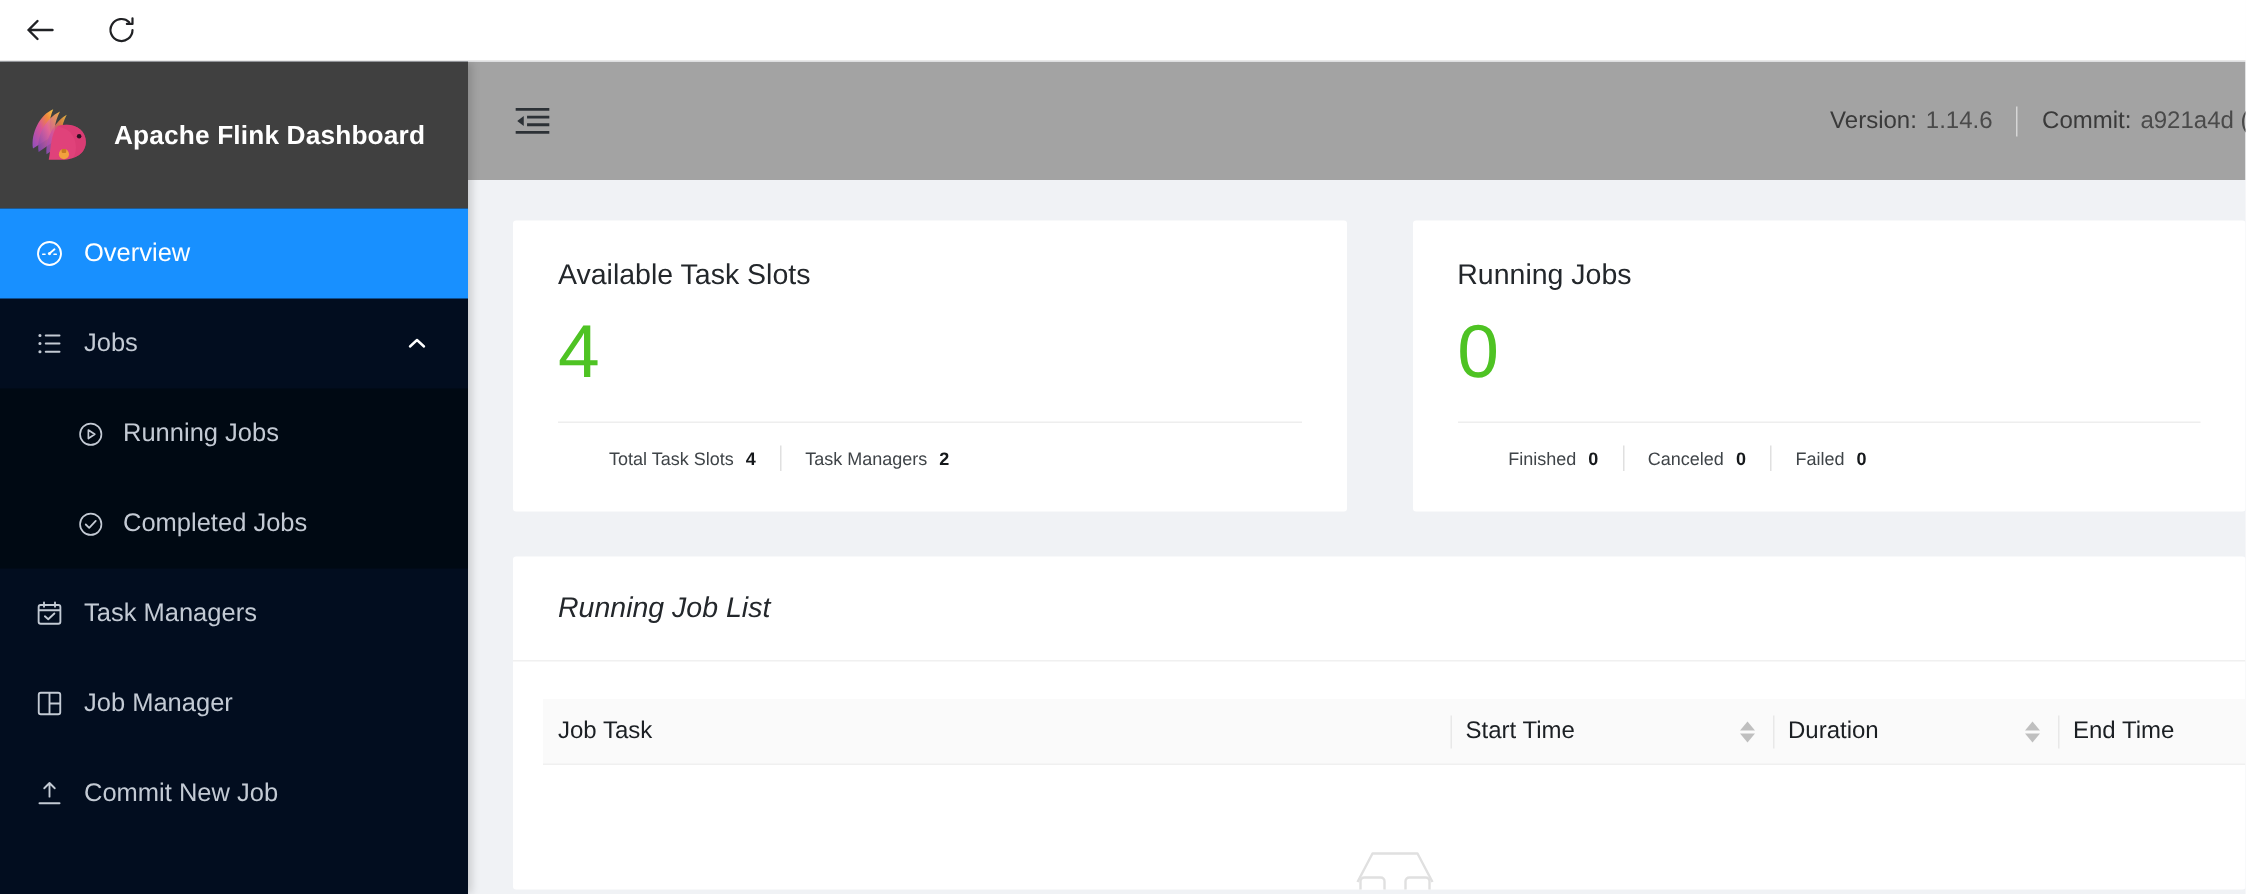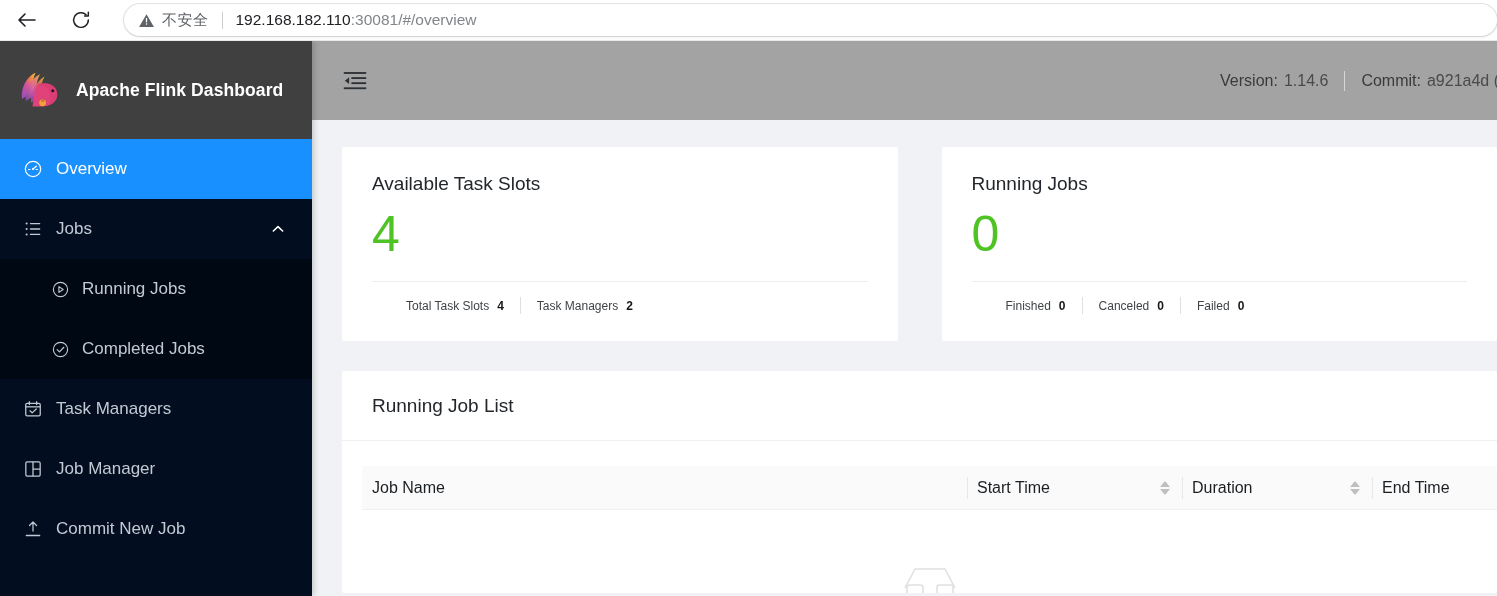--- a/index.html
+++ b/index.html
@@ -187,20 +187,21 @@
     margin-top: 30px;
     width: 1155px;
     height: 222px;
     background: #ffffff;
     border-radius: 2px;
     overflow: hidden;
   }
   #job-list-title {
     font-size: 19px; color: #23272b;
     padding: 24px 0 0 30px;
+    font-style: italic;
   }
   #job-list-divider { height: 1px; background: #f0f0f0; margin-top: 23px; }
 
   #job-table { margin: 25px 0 0 20px; width: 1135px; }
   #table-head {
     display: flex;
     background: #fafafa;
     height: 44px;
     align-items: center;
     border-bottom: 1px solid #f0f0f0;
@@ -253,32 +254,20 @@
   <div class="nav-btn" id="back-btn">
     <svg width="24" height="24" viewBox="0 0 24 24">
       <path d="M20 12 H4 M10 6 L4 12 L10 18" fill="none" stroke="#202124" stroke-width="1.6" stroke-linecap="round" stroke-linejoin="round"></path>
     </svg>
   </div>
   <div class="nav-btn" id="reload-btn">
     <svg width="22" height="22" viewBox="0 0 24 24">
       <path d="M20 12 a8 8 0 1 1 -2.4 -5.7" fill="none" stroke="#202124" stroke-width="1.6" stroke-linecap="round"></path>
       <path d="M20 3.5 V7.6 H15.9" fill="none" stroke="#202124" stroke-width="1.6" stroke-linecap="round" stroke-linejoin="round"></path>
     </svg>
-  </div>
-  <div id="omnibox">
-    <span id="warn-icon">
-      <svg width="17" height="17" viewBox="0 0 24 24">
-        <path d="M12 3 L22.5 21 H1.5 Z" fill="#5f6368"></path>
-        <rect x="11.1" y="8.5" width="1.8" height="6.2" fill="#ffffff"></rect>
-        <rect x="11.1" y="16" width="1.8" height="1.9" fill="#ffffff"></rect>
-      </svg>
-    </span>
-    <span id="not-secure-label">不安全</span>
-    <span class="omni-sep"></span>
-    <span id="url-text"><span>192.168.182.110</span><span class="dim">:30081/#/overview</span></span>
   </div>
 </div>
 
 <div id="app">
 
   <div id="sidebar">
 
     <div id="brand">
       <svg id="brand-logo" viewBox="0 0 64 64">
         <defs>
@@ -450,21 +439,21 @@
         </div>
       </div>
 
       <div id="job-list-card">
         <div id="job-list-title">Running Job List</div>
         <div id="job-list-divider"></div>
 
         <div id="job-table">
           <div id="table-head">
             <div class="th" id="col-jobname">
-              <span>Job Name</span>
+              <span>Job Task</span>
             </div>
             <div class="th sortable" id="col-start">
               <span class="col-line"></span>
               <span>Start Time</span>
               <span class="sorter">
                 <span class="caret-up"></span>
                 <span class="caret-down"></span>
               </span>
             </div>
             <div class="th sortable" id="col-duration">

